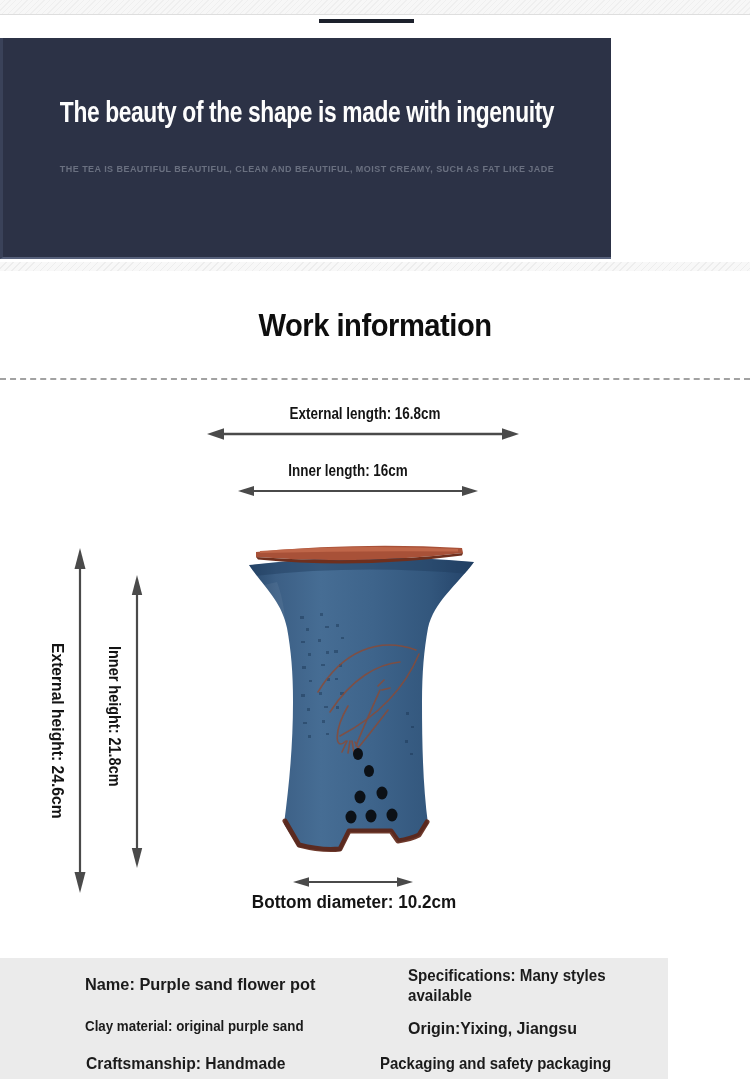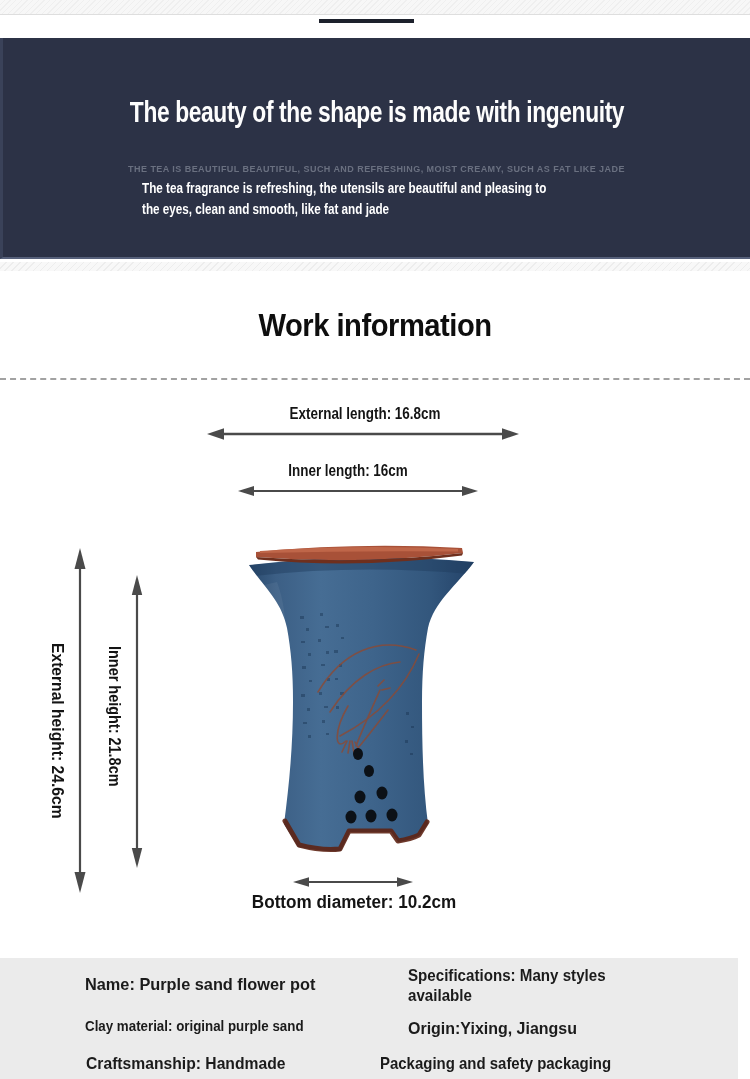--- a/index.html
+++ b/index.html
@@ -6,22 +6,22 @@
   .page { position:relative; width:750px; height:1079px; margin:0 auto; overflow:hidden;
           background:#ffffff; font-family:"Liberation Sans", sans-serif; color:#161616; }
 
   
   .texture-top { position:absolute; left:0; top:0; width:750px; height:14px;
     background:repeating-linear-gradient(135deg,#f7f7f7 0 3px,#efefef 3px 4px);
     border-bottom:1px solid #dedede; }
   .tab-indicator { position:absolute; left:319px; top:19px; width:95px; height:4px; background:#1d212c; }
 
   
-  .hero { position:absolute; left:0; top:38px; width:750px; height:221px; background:#2c3246;
-    box-sizing:border-box; border-left:3px solid #3a4259; border-bottom:2px solid #57617b; }
+  .hero { position:absolute; left:0; top:38px; width:611px; height:221px; background:#2c3246;
+    box-sizing:border-box; border-left:3px solid #3a4259; border-bottom:2px solid #57617b;text-align:center; }
   .hero-title { position:absolute; top:57px; left:50%; white-space:nowrap;
     transform:translateX(-50%) scaleX(0.76); font-size:30px; font-weight:bold; color:#fdfdfd; letter-spacing:-0.5px; }
   .hero-tagline { position:absolute; top:126px; left:50%; transform:translateX(-50%); white-space:nowrap;
     font-size:9px; color:#6a7080; letter-spacing:0.45px; font-weight:bold; }
   .hero-desc { position:absolute; left:139px; top:139px; }
   .hero-desc .dline { white-space:nowrap; transform:scaleX(0.78); transform-origin:left center;
     font-size:15px; font-weight:bold; color:#ffffff; line-height:21px; }
 
   
   .texture-mid { position:absolute; left:0; top:262px; width:750px; height:9px;
@@ -43,45 +43,41 @@
   .lbl-bottom-dia { top:892px; left:354px; transform:translateX(-50%) scaleX(0.95); font-size:18px; }
   .lbl-ext-h { left:47px; top:643px; writing-mode:vertical-rl; transform:scaleY(0.92);
     transform-origin:center top; font-size:17px; }
   .lbl-inner-h { left:104px; top:646px; writing-mode:vertical-rl; transform:scaleY(0.85);
     transform-origin:center top; font-size:17px; }
 
   .arrows { position:absolute; left:0; top:0; width:750px; height:1079px; pointer-events:none; }
   .pot { position:absolute; left:230px; top:540px; width:260px; height:320px; }
 
   
-  .spec-band { position:absolute; left:0; top:958px; width:738px; height:121px; background:#ebebeb; }
+  .spec-band { position:absolute; left:0; top:958px; width:668px; height:121px; background:#ebebeb; }
   .spec { position:absolute; white-space:nowrap; font-weight:bold; color:#1b1b1b; transform-origin:left center; }
   .sL0 { left:85px; top:17px; font-size:17px; transform:scaleX(0.96); }
   .sL1 { left:85px; top:59px; font-size:15.5px; transform:scaleX(0.86); }
   .sL2 { left:86px; top:96px; font-size:16.5px; transform:scaleX(0.95); }
   .sR0 { left:408px; top:8px; font-size:17px; transform:scaleX(0.89); white-space:normal;
          width:260px; line-height:19.5px; }
   .sR1 { left:408px; top:61px; font-size:17px; transform:scaleX(0.94); }
   .sR2 { left:380px; top:96px; font-size:17px; transform:scaleX(0.88); }
 </style>
 </head>
 <body>
 
 <div class="page">
 
   <div class="texture-top"></div>
   <div class="tab-indicator"></div>
 
   <div class="hero">
     <div class="hero-title">The beauty of the shape is made with ingenuity</div>
-    <div class="hero-tagline">THE TEA IS BEAUTIFUL BEAUTIFUL, SUCH AND REFRESHING, MOIST CREAMY, SUCH AS FAT LIKE JADE</div>
-    <div class="hero-desc">
-      <div class="dline">The tea fragrance is refreshing, the utensils are beautiful and pleasing to</div>
-      <div class="dline">the eyes, clean and smooth, like fat and jade</div>
-    </div>
+    <div class="hero-tagline">THE TEA IS BEAUTIFUL BEAUTIFUL, CLEAN AND BEAUTIFUL, MOIST CREAMY, SUCH AS FAT LIKE JADE</div>
   </div>
 
   <div class="texture-mid"></div>
 
   <div class="work-heading">Work information</div>
 
   <div class="dashed-line"></div>
 
   <div class="dim-label lbl-ext-len">External length: 16.8cm</div>
   <div class="dim-label lbl-inner-len">Inner length: 16cm</div>

